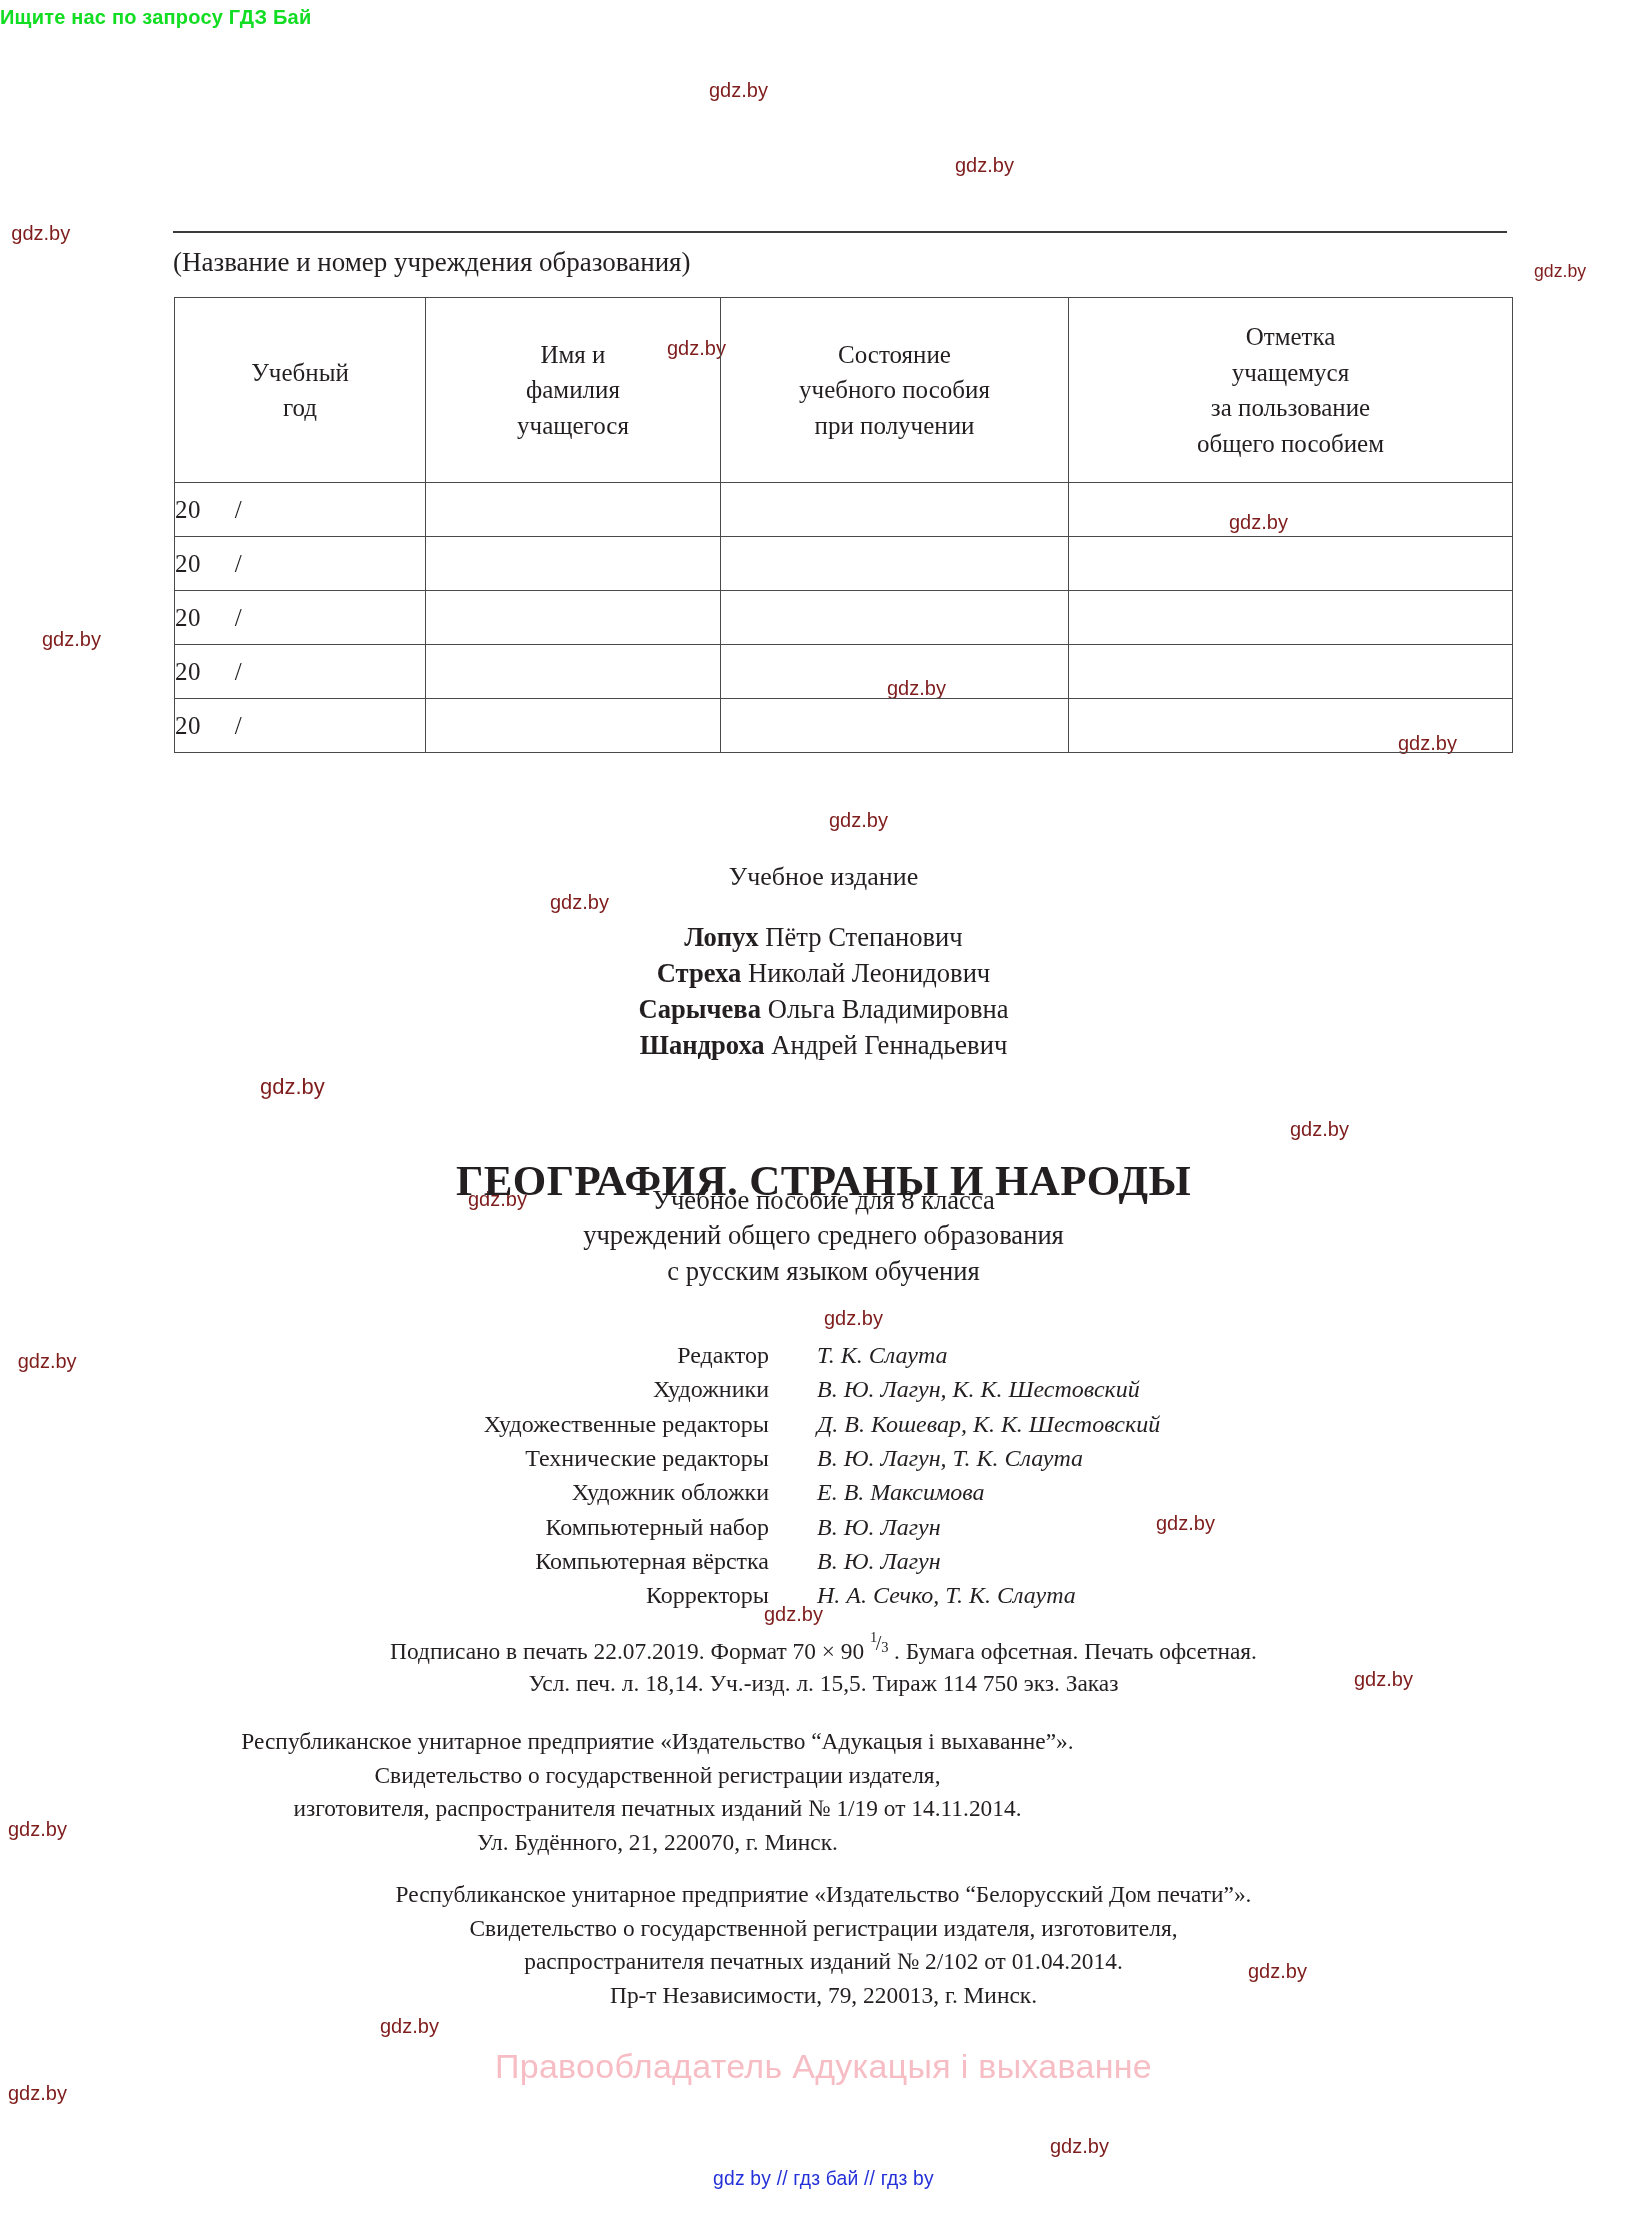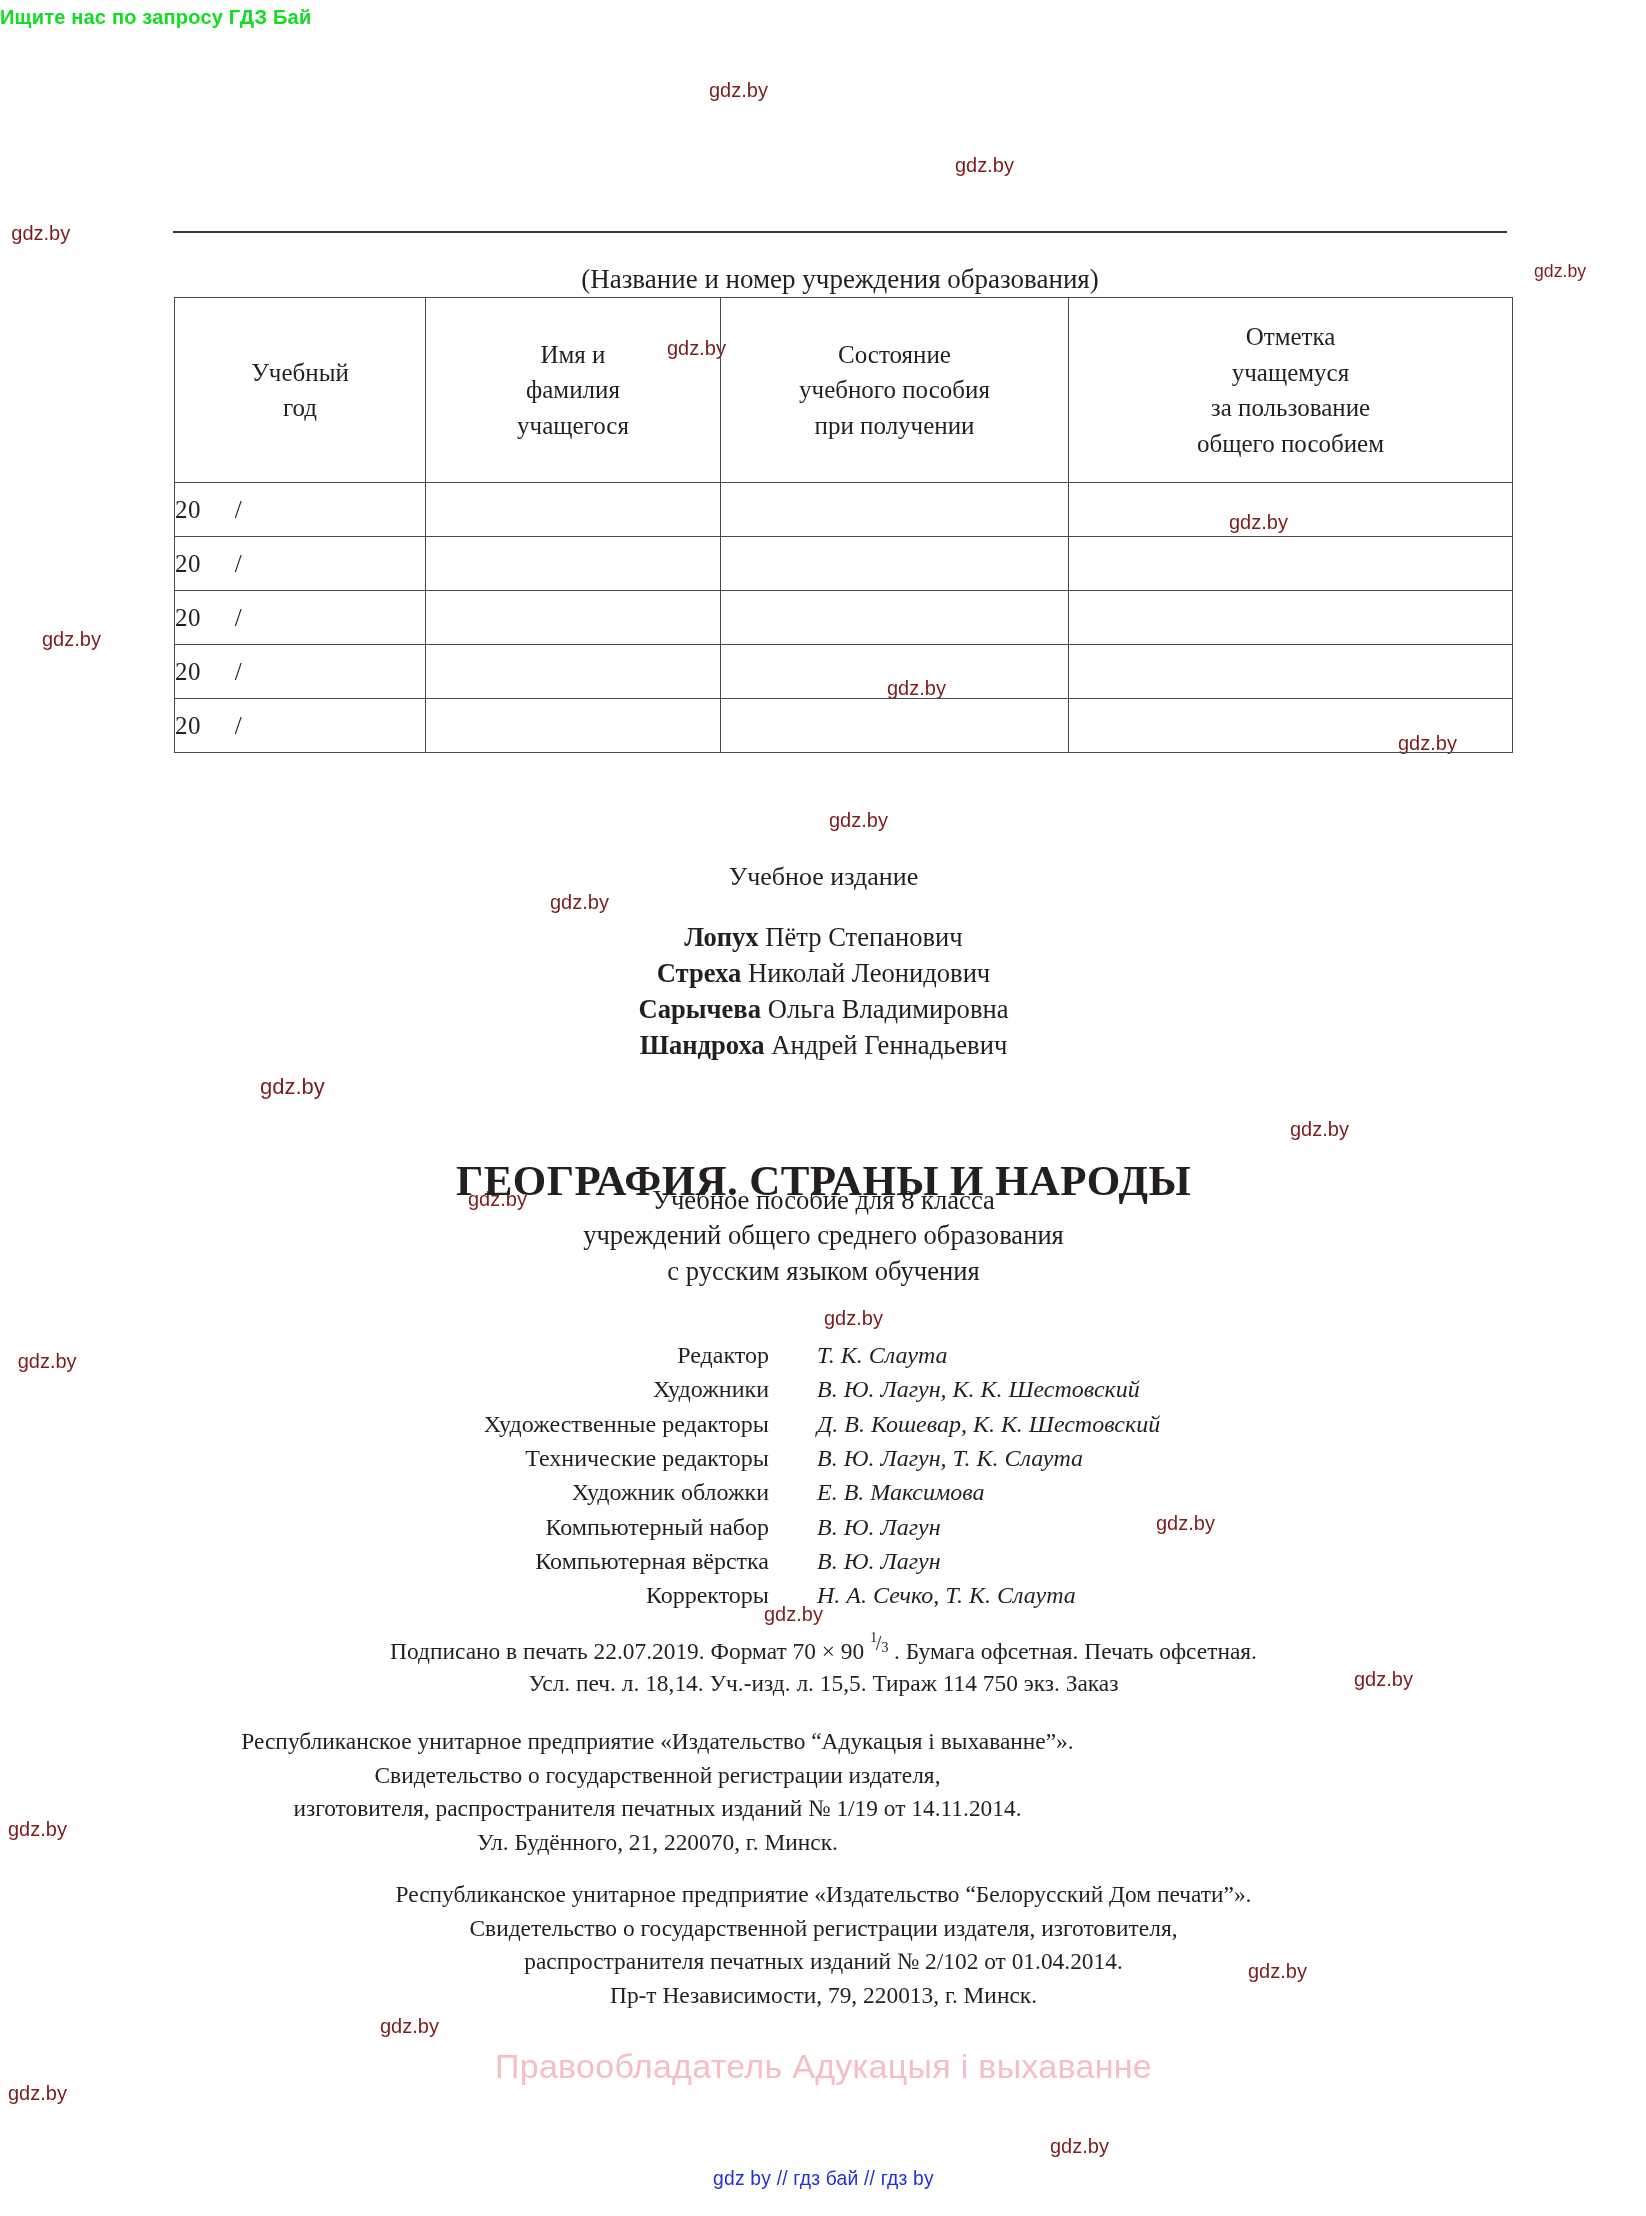--- a/index.html
+++ b/index.html
@@ -52,24 +52,23 @@
     top: 231px;
     width: 1334px;
     height: 2.4px;
     background: #3a3a3a;
   }
   .head-caption {
     position: absolute;
     left: 173px;
     top: 246px;
     width: 1334px;
-    text-align: center;
+    text-align: left;
     font-size: 27px;
     line-height: 1.2;
-    margin-top: 17px;
   }
 
   
   .tbl-wrap {
     position: absolute;
     left: 174px;
     top: 297px;
     width: 1334px;
   }
   table.record {

